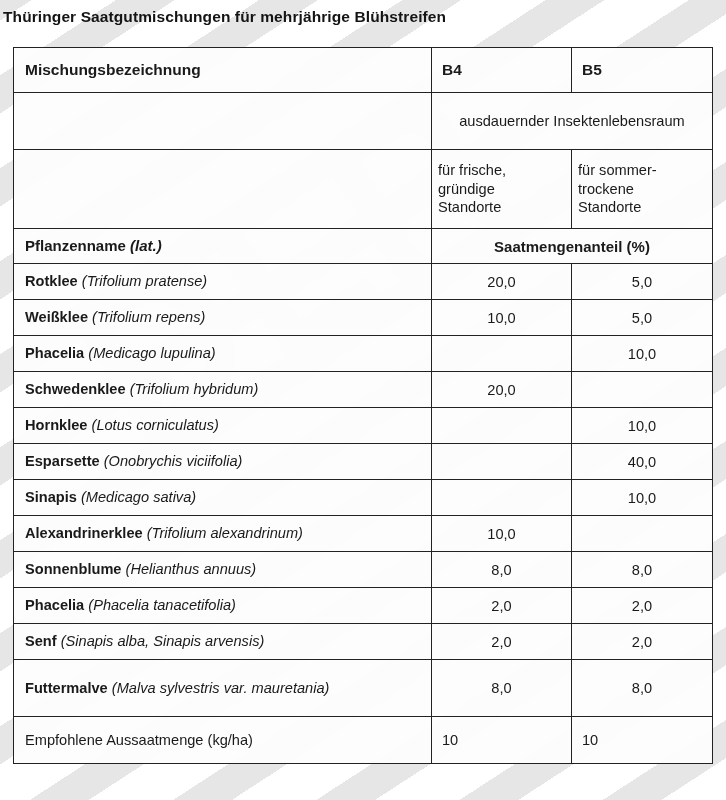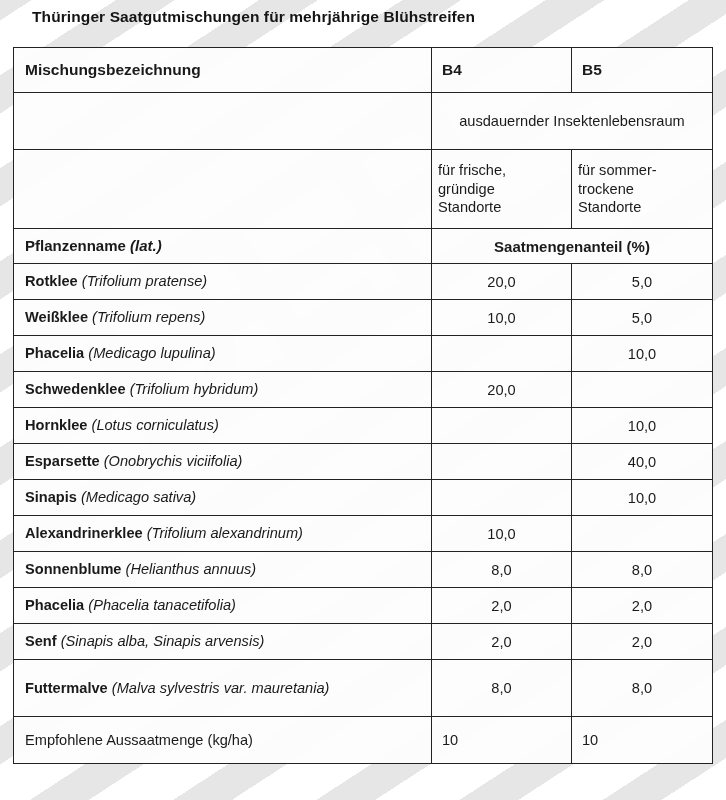--- a/index.html
+++ b/index.html
@@ -57,21 +57,21 @@
   
   #page {
     position: relative;
     z-index: 2;
     width: 726px;
     height: 800px;
   }
 
   #doc-title {
     position: absolute;
-    left: 32px;
+    left: 3px;
     top: 8px;
     font-size: 15.5px;
     font-weight: 700;
     letter-spacing: 0.1px;
     color: #141414;
     white-space: nowrap;
   }
 
   
   #seed-table {

